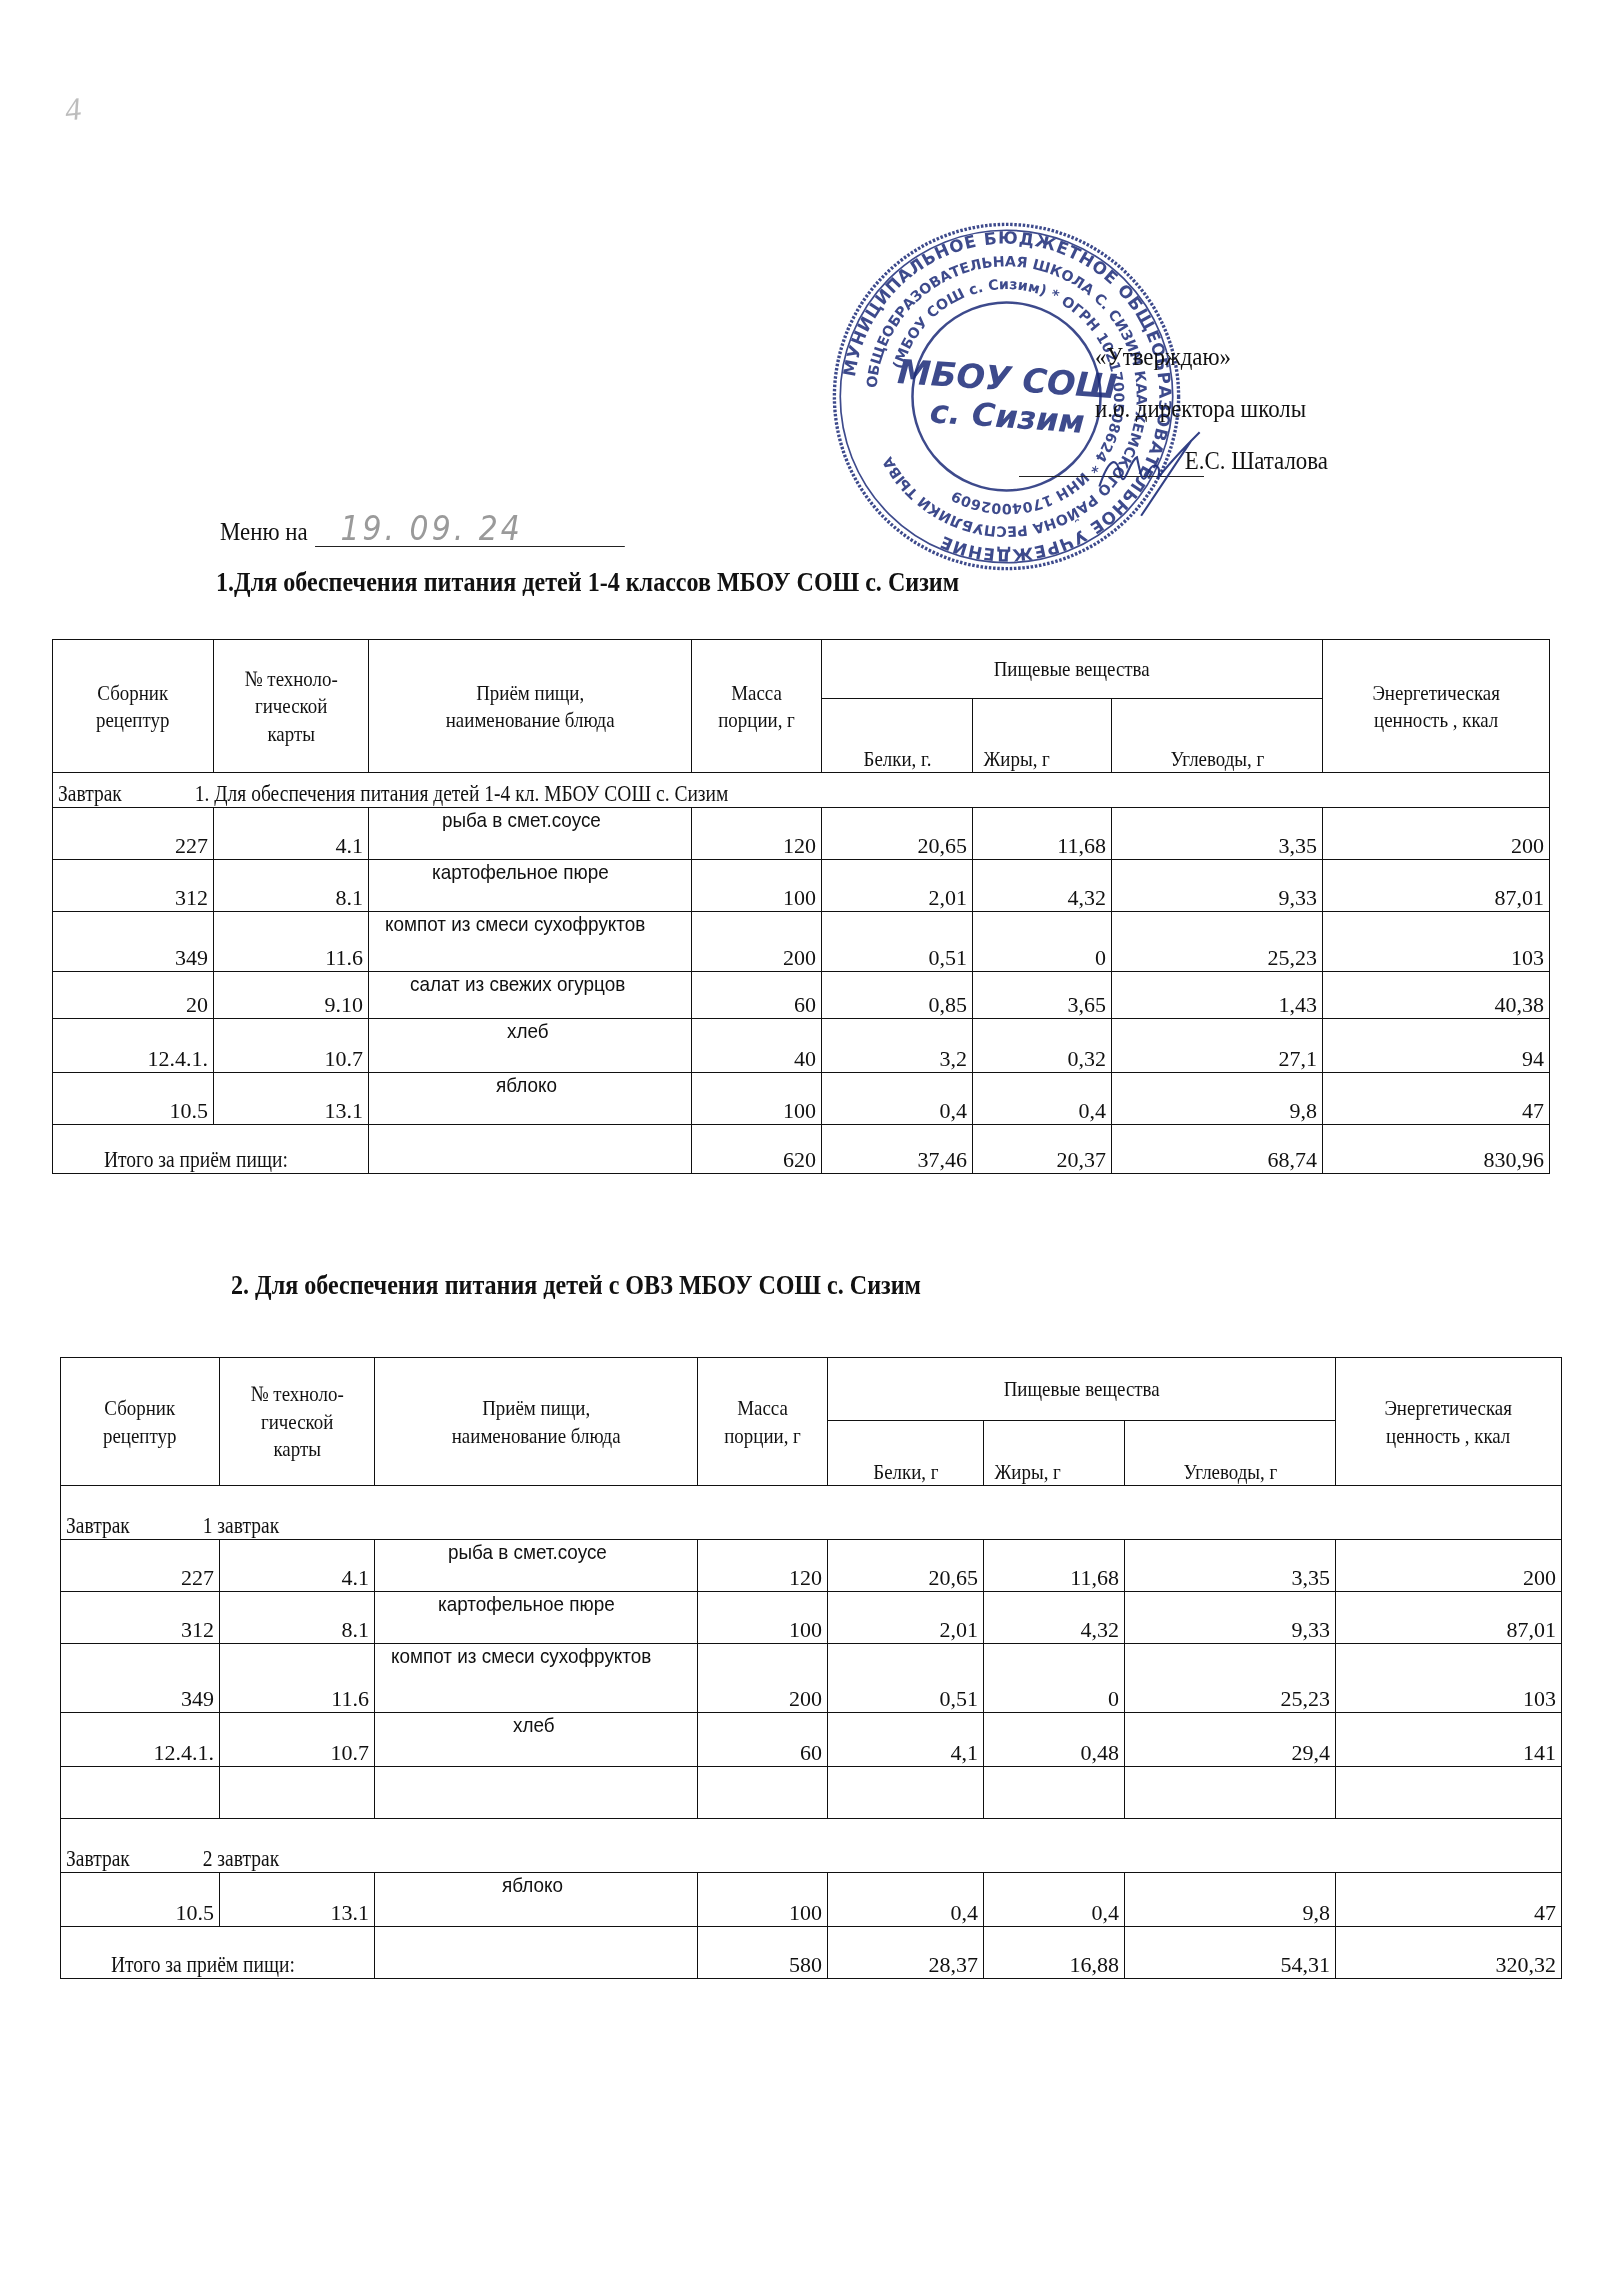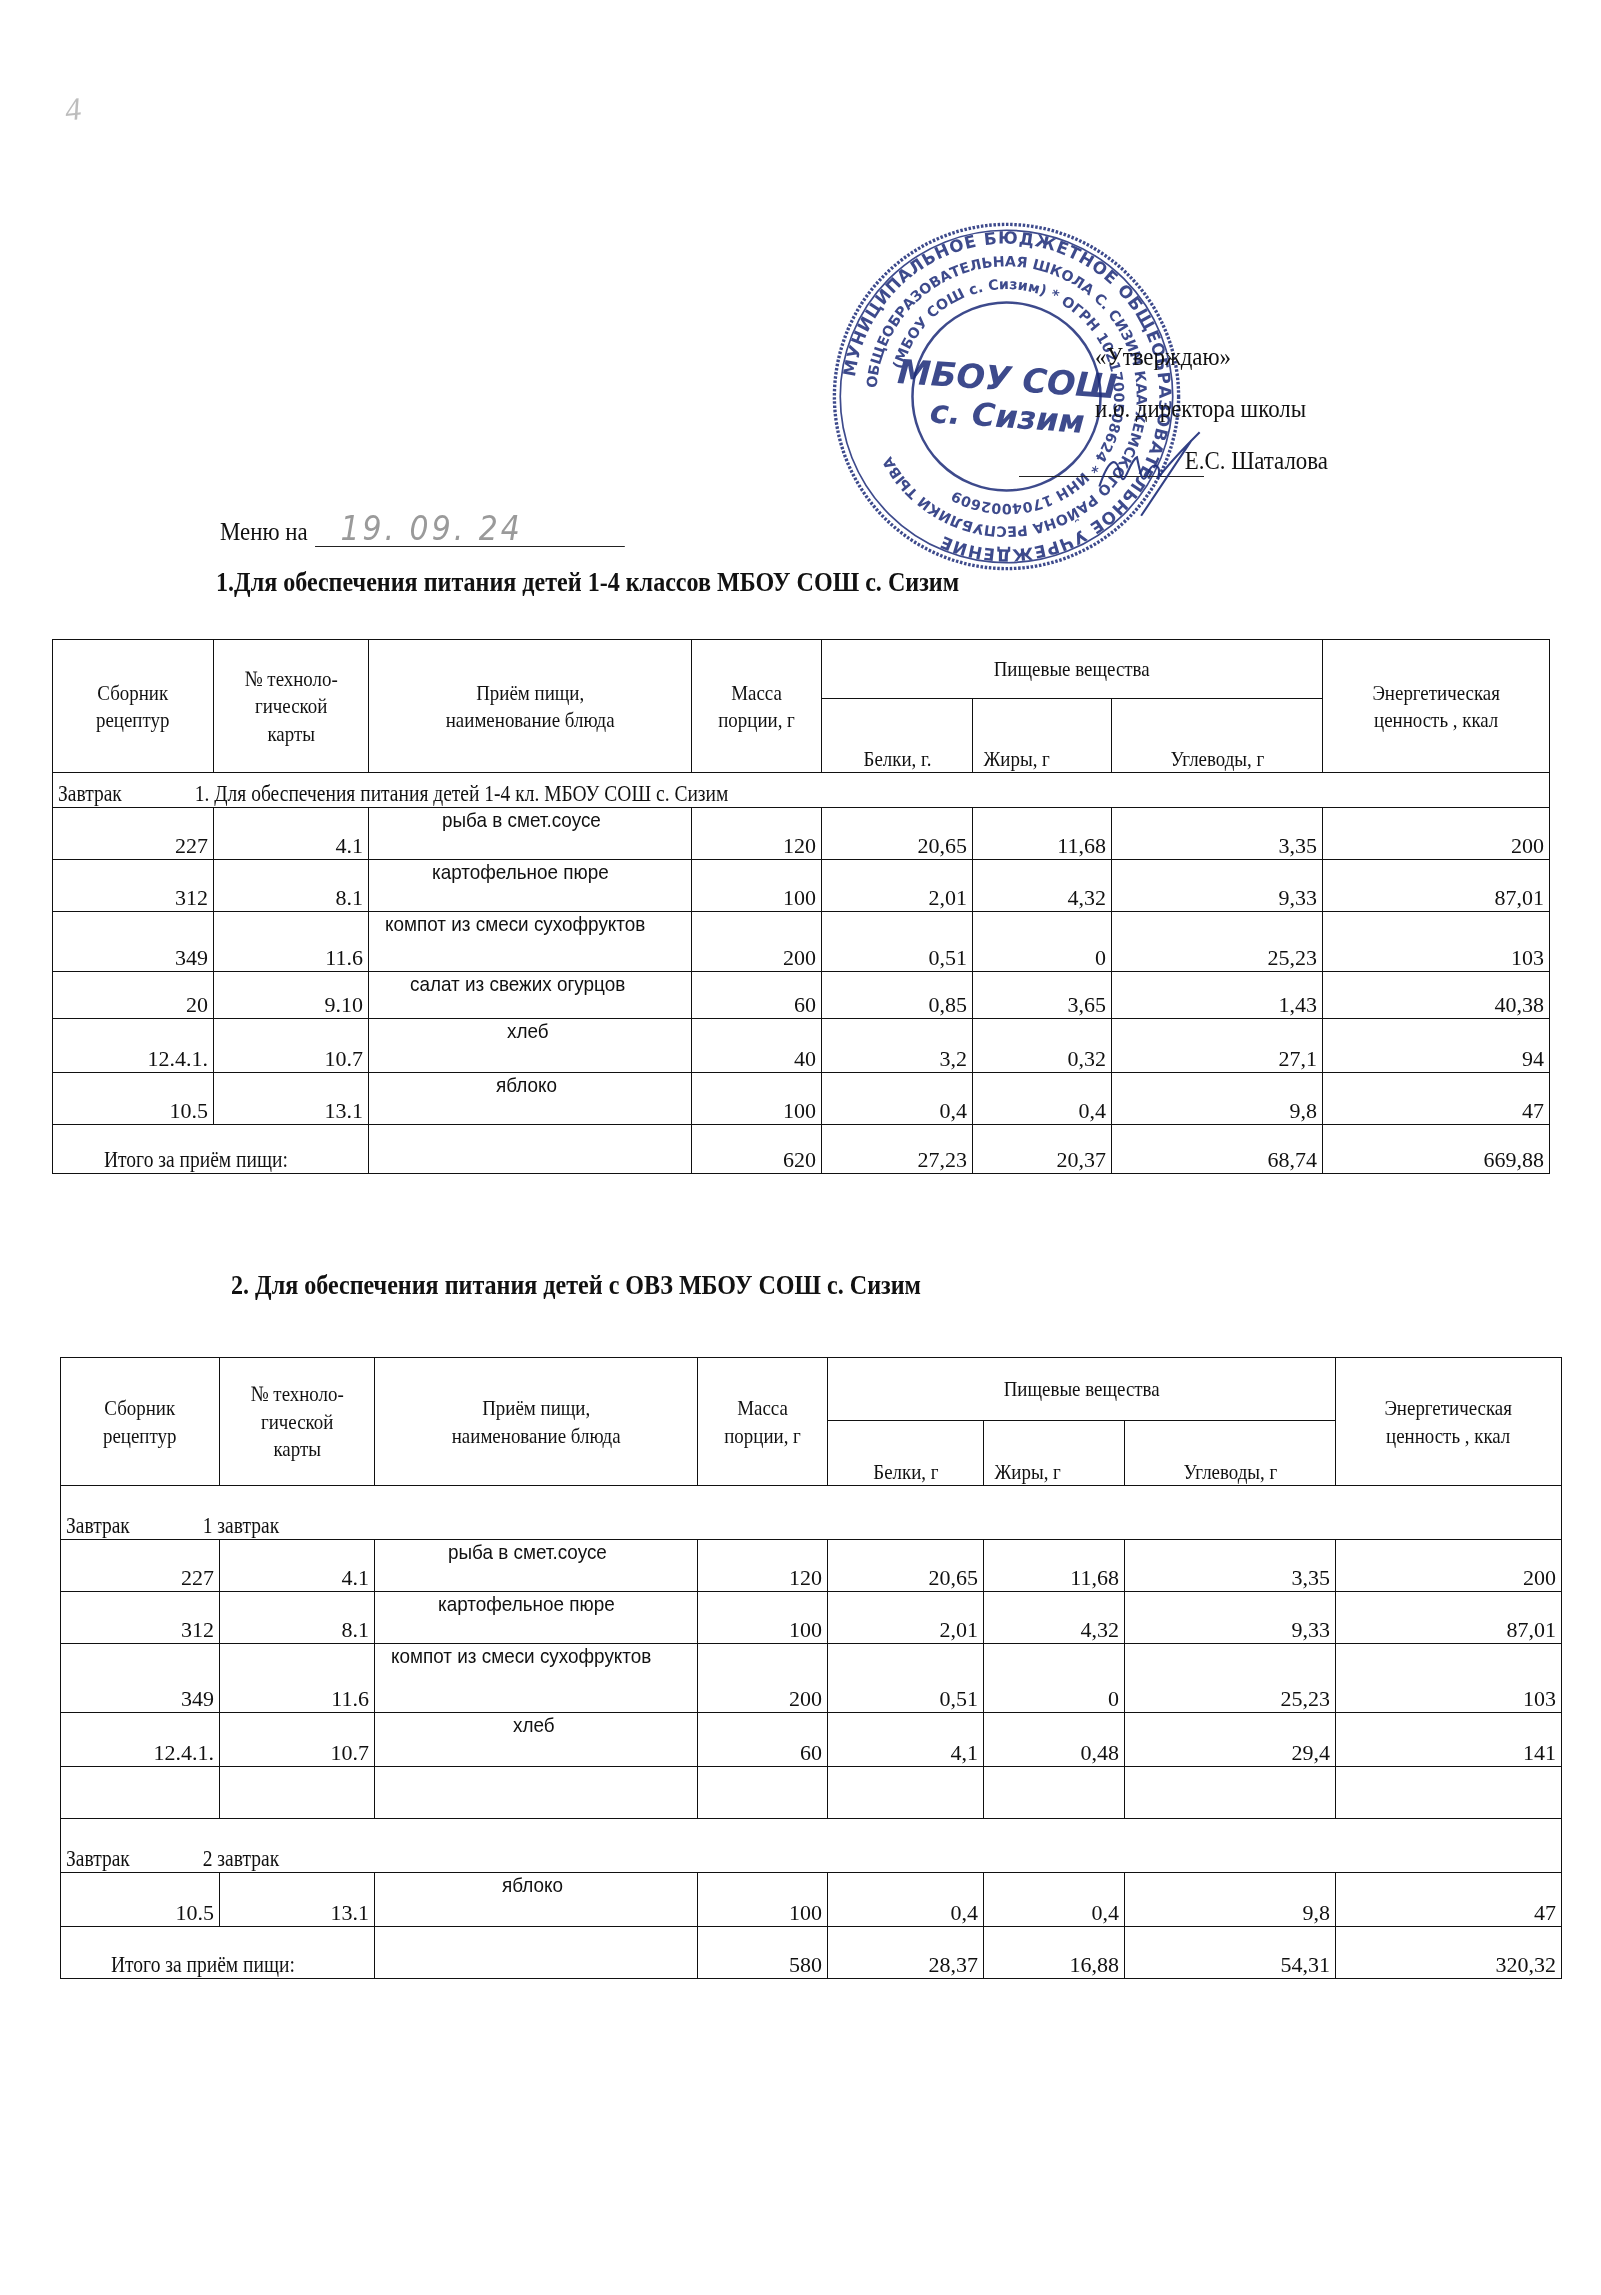--- a/index.html
+++ b/index.html
@@ -198,24 +198,24 @@
         <td class="num">100</td>
         <td class="num">0,4</td>
         <td class="num">0,4</td>
         <td class="num">9,8</td>
         <td class="num">47</td>
   </tr>
   <tr style="height:49px">
     <td colspan="2" class="total-label"><span class="cond" style="transform-origin:left">Итого за приём пищи:</span></td>
         <td></td>
         <td class="num">620</td>
-        <td class="num">27,23</td>
+        <td class="num">37,46</td>
         <td class="num">20,37</td>
         <td class="num">68,74</td>
-        <td class="num">669,88</td>
+        <td class="num">830,96</td>
   </tr>
 </tbody>
   </table>
 
 <div class="section-title sec2">2. Для обеспечения питания детей с ОВЗ МБОУ СОШ с. Сизим</div>
 
 <table class="menu t2">
   <colgroup>
     <col style="width:159px">
       <col style="width:155px">

